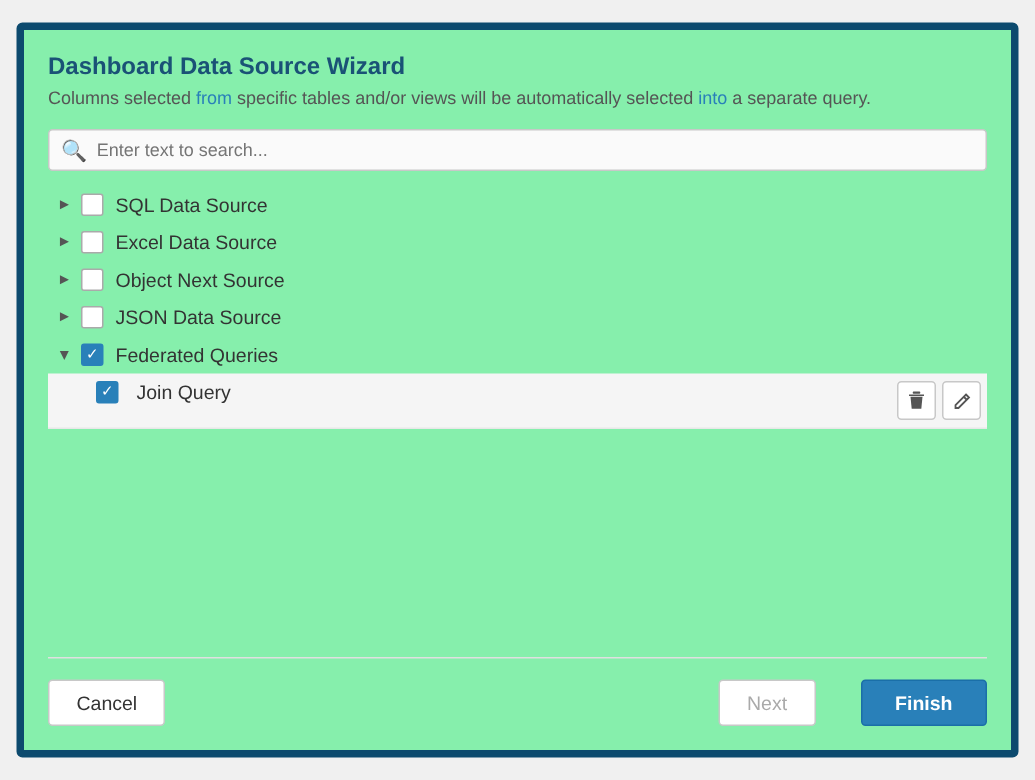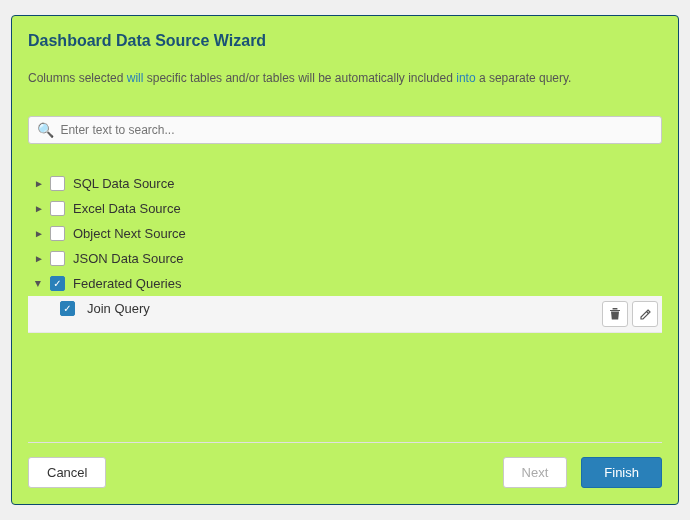--- a/index.html
+++ b/index.html
@@ -7,29 +7,28 @@
       font-family: Arial, sans-serif;
       font-size: 13px;
       background: #f0f0f0;
       display: flex;
       justify-content: center;
       align-items: center;
       width: 690px;
       height: 520px;
     }
     .wizard-container {
-      background: #bef264;
-      border: 1px solid #0c4a6e;
+      background: #86efac;
+      border: 5px solid #0c4a6e;
       border-radius: 4px;
       width: 668px;
       height: 490px;
       display: flex;
       flex-direction: column;
       padding: 16px;
-      gap: 17px;
     }
     .wizard-title {
       font-size: 16px;
       font-weight: bold;
       color: #1a5276;
       margin-bottom: 4px;
     }
     .wizard-subtitle {
       font-size: 12px;
       color: #555;
@@ -180,30 +179,31 @@
       margin-right: 14px;
     }
     .btn-finish {
       padding: 7px 22px;
       border: 1px solid #1a6fa8;
       background: #2980b9;
       border-radius: 3px;
       cursor: pointer;
       font-size: 13px;
       color: #fff;
-      font-weight: normal;
+      font-weight: bold;
+      margin-left: 16px;
     }
   </style>
 </head>
 <body>
 
 <div class="wizard-container">
   <div class="wizard-title">Dashboard Data Source Wizard</div>
   <div class="wizard-subtitle">
-    <span>Columns selected </span><span class="from">will</span><span> specific tables and/or tables will be automatically included </span><span class="into">into</span><span> a separate query.</span>
+    <span>Columns selected </span><span class="from">from</span><span> specific tables and/or views will be automatically selected </span><span class="into">into</span><span> a separate query.</span>
   </div>
 
   <div class="search-box">
     <span class="search-icon-wrap">🔍</span>
     <input type="text" placeholder="Enter text to search..." style="">
   </div>
 
   <div class="tree-list">
 
     <div class="tree-item">

